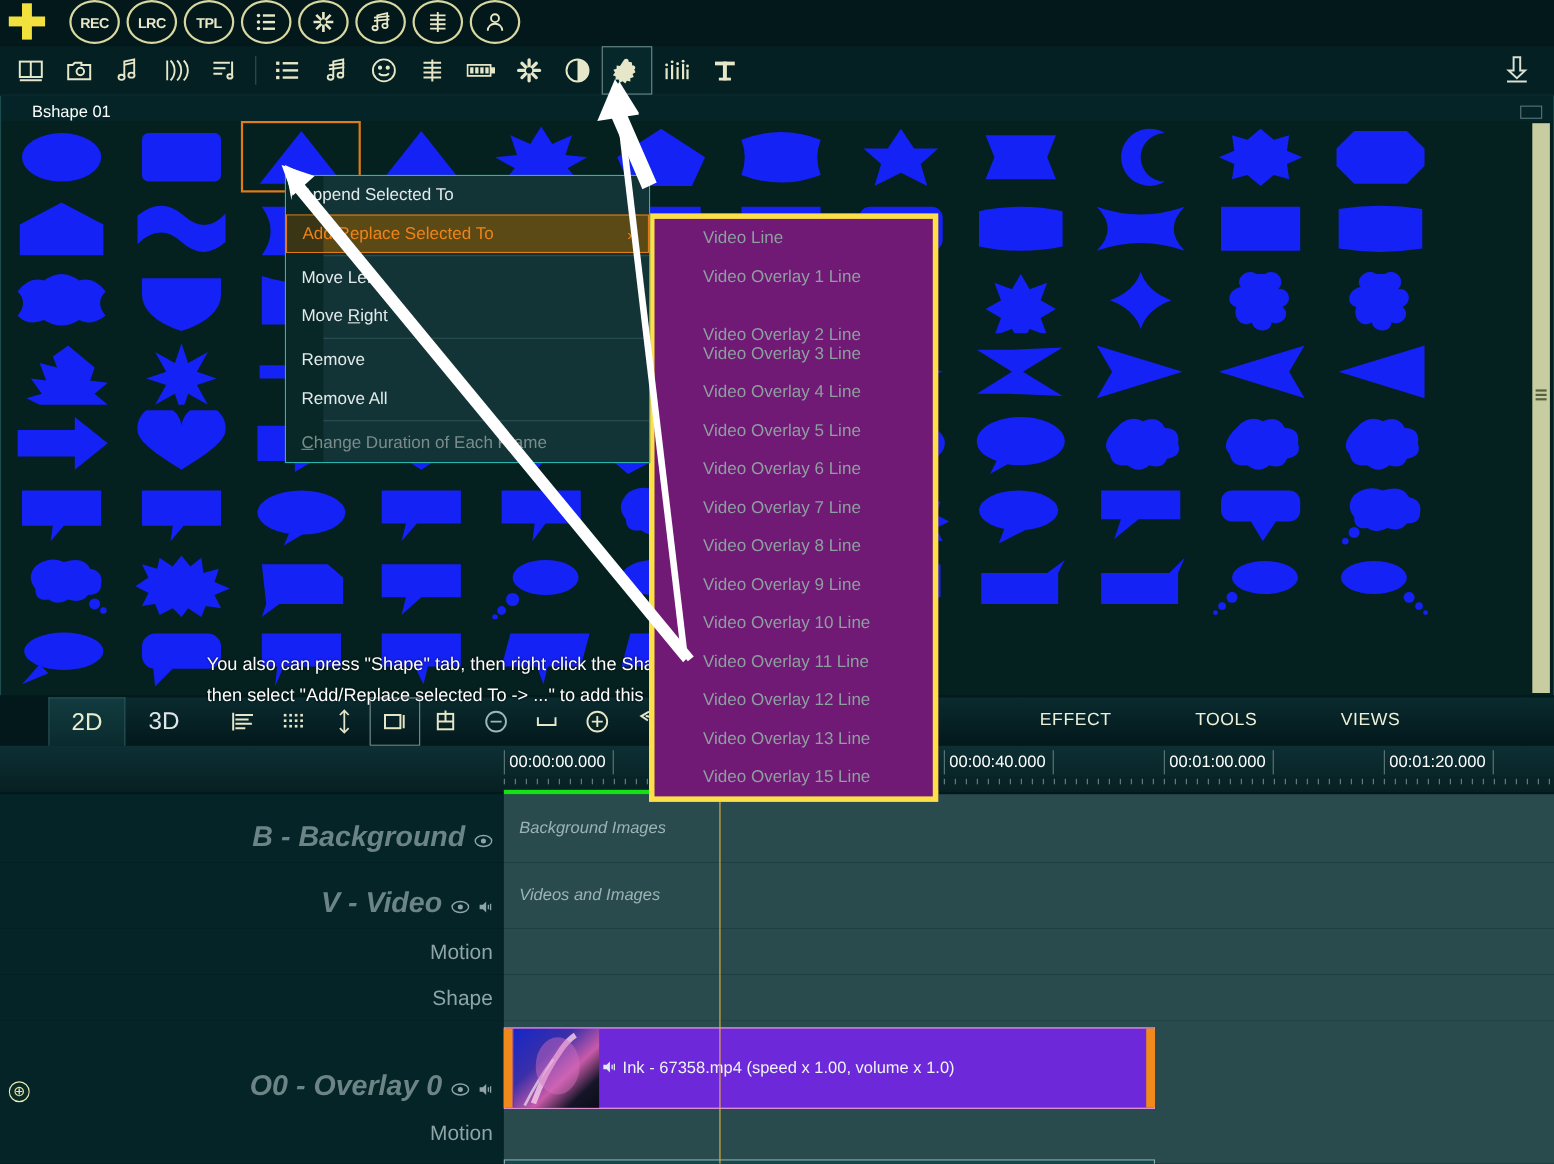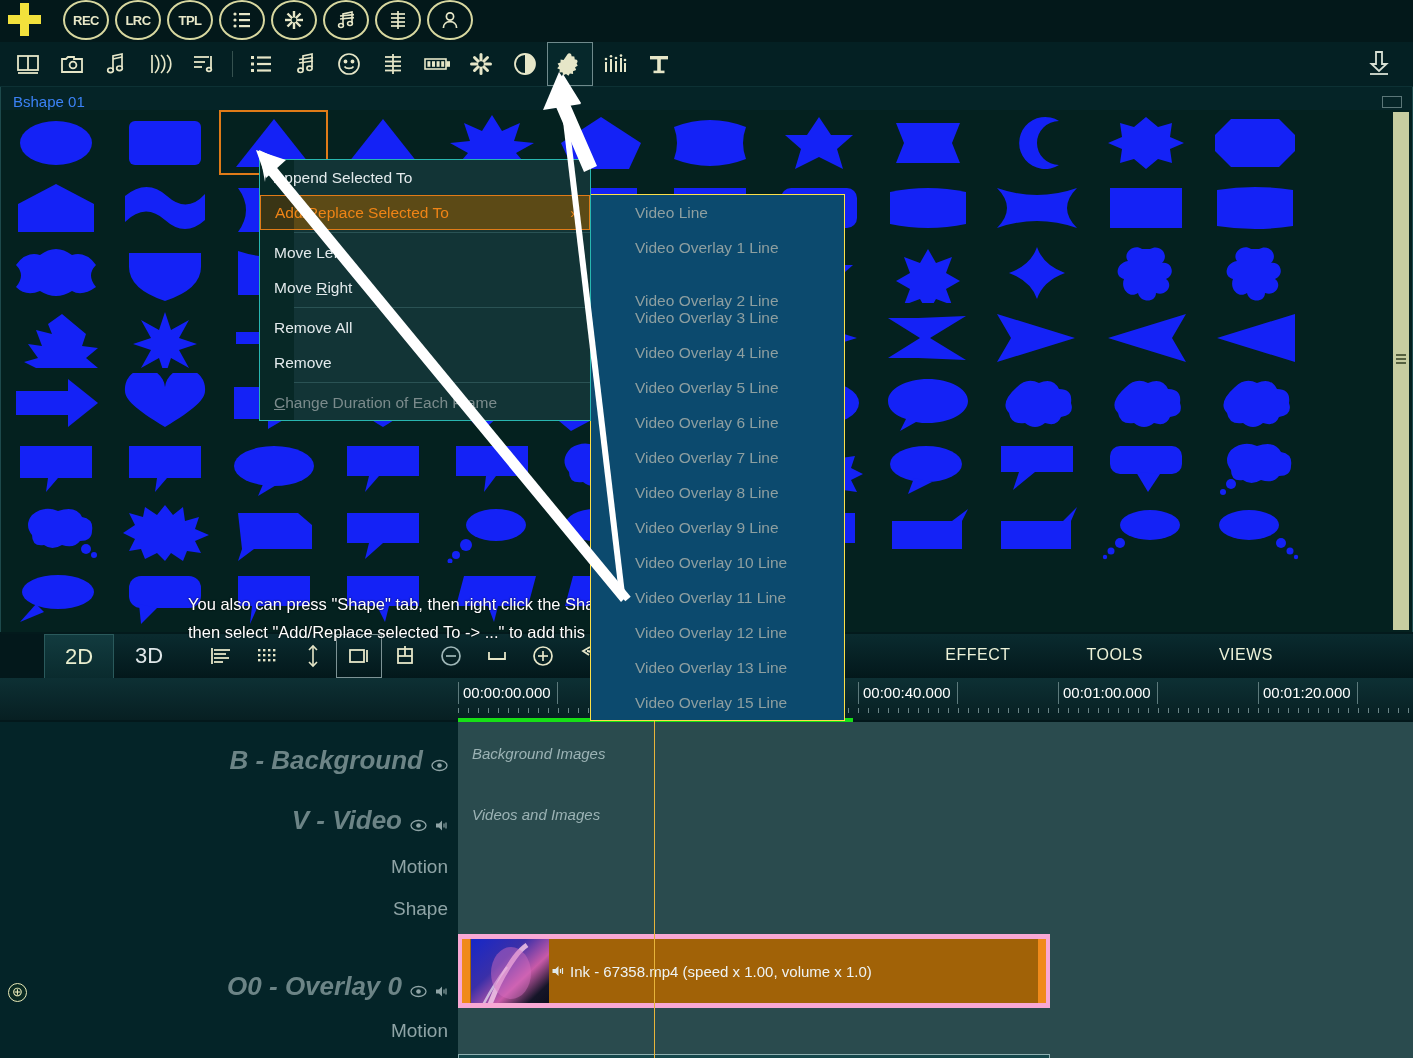--- a/index.html
+++ b/index.html
@@ -25,21 +25,21 @@
        position:relative;border-bottom:1px solid #0d3134;}
   .ic{width:44px;height:40px;display:flex;align-items:center;justify-content:center;
       color:#e6e6c8;flex:0 0 auto;}
   .ic svg{display:block}
   .vdiv{width:1px;height:26px;background:#35514f;margin:0 6px;flex:0 0 auto;}
   .ic.sel{border:1px solid #6f8a8c;background:#06282b;height:42px;}
   .dl{position:absolute;right:22px;top:8px;color:#d8e0d4;}
 
   
   .ptitle{height:28px;background:#052427;border:1px solid #1d4a4c;border-top:none;
-          display:flex;align-items:center;padding-left:12px;font-size:15px;color:#3b82f6;
+          display:flex;align-items:center;padding-left:28px;font-size:15px;color:#ffffff;
           position:relative;}
   .ptitle .minbox{position:absolute;right:10px;top:9px;width:18px;height:10px;border:1px solid #5b7678;}
 
   
   .shapewrap{position:absolute;left:0;top:110px;right:0;height:522px;background:#04211f;
              border-left:1px solid #1d4a4c;border-right:1px solid #1d4a4c;overflow:hidden;}
   .grid{position:absolute;left:0;top:0;width:1390px;display:flex;flex-wrap:wrap;}
   .cell{width:109px;height:65px;display:flex;align-items:center;justify-content:center;
         box-sizing:border-box;}
   .cell svg{display:block}
@@ -61,22 +61,22 @@
   .cmenu .mi .arw{position:absolute;right:14px;color:#cfd8da;font-size:14px;}
   .cmenu .mi.hl{background:#5c4a16;border:1px solid #e07b18;color:#ef8416;box-sizing:border-box;}
   .cmenu .mi.hl .arw{color:#ef8416}
   .cmenu .mi.dis{color:#7b8b8c}
   .cmenu .sep{height:1px;background:#2a5254;margin:2px 0;}
   .cmenu .gutter{position:absolute;left:0;top:0;bottom:0;width:34px;background:#072826;}
   .cmenu .mi.hl .gut{position:absolute;left:0;top:0;bottom:0;width:33px;background:#3a3515;}
   .u{text-decoration:underline}
 
   
-  .submenu{position:absolute;left:590px;top:194px;width:253px;background:#0c4a6e;
-           border:1px solid #fde047;z-index:49;font-size:15.5px;}
+  .submenu{position:absolute;left:590px;top:194px;width:253px;background:#701a75;
+           border:5px solid #fde047;z-index:49;font-size:15.5px;}
   .submenu .si{height:35px;display:flex;align-items:center;padding-left:44px;color:#8e9fa0;
                position:relative;box-sizing:border-box;}
   .submenu .si.hl{background:#5c4a16;border:1px solid #e07b18;color:#ef8416;}
   .submenu .si.hl .gut{position:absolute;left:0;top:0;bottom:0;width:42px;background:#3a3515;}
 
   
   .arrows{position:absolute;inset:0;pointer-events:none;z-index:60;}
 
   
   .tl{position:absolute;left:0;top:634px;right:0;bottom:0;background:#03181b;}
@@ -103,21 +103,21 @@
             align-items:flex-end;justify-content:flex-end;padding-right:10px;position:relative;}
   .trk .lbl .nm{font-style:italic;font-weight:bold;color:#6c8486;}
   .trk .lbl .sub{font-style:normal;font-weight:normal;color:#8fa4a6;}
   .trk .body{flex:1;background:#2a4b4e;position:relative;}
   .eye{display:inline-block;margin-left:8px;color:#8fa4a6}
   .addbtn{position:absolute;left:8px;bottom:8px;width:17px;height:17px;border:1px solid #e8e9b8;
           border-radius:50%;color:#e8e9b8;font-size:13px;line-height:15px;text-align:center;
           background:#0a2a22;}
   .ph{position:absolute;top:0;bottom:0;width:1px;background:#e8b43a;left:654px;z-index:30;}
   .clip{position:absolute;box-sizing:border-box;}
-  .clip.vid{background:#a16207;border:5px solid #f9a8d4;}
+  .clip.vid{background:#6d28d9;border:1px solid #f9a8d4;}
   .clip .thumb{position:absolute;left:0;top:0;bottom:0;width:78px;overflow:hidden;}
   .clip .hndl{position:absolute;top:0;bottom:0;width:8px;background:#f08a1a;}
   .clip .txt{position:absolute;left:88px;top:50%;transform:translateY(-50%);font-size:15px;color:#eef3f4;white-space:nowrap;}
   .shapeclip{position:absolute;box-sizing:border-box;background:#15474b;border:1px solid #8fb0b2;
              display:flex;align-items:center;padding-left:6px;font-size:13.5px;color:#e6eef0;}
   .ghost{position:absolute;left:14px;top:50%;transform:translateY(-50%);font-style:italic;
          font-size:15px;color:#9cb3b5;}
 </style>
 </head>
 <body>
@@ -920,24 +920,24 @@
       </div>
       <div class="sep"></div>
       <div class="mi">
         <span style="position: relative; z-index: 2;">Move Left</span>
       </div>
       <div class="mi">
         <span style="position: relative; z-index: 2;">Move <span class="u">R</span>ight</span>
       </div>
       <div class="sep"></div>
       <div class="mi">
+        <span style="position: relative; z-index: 2;">Remove</span>
+      </div>
+      <div class="mi">
         <span style="position: relative; z-index: 2;">Remove All</span>
-      </div>
-      <div class="mi">
-        <span style="position: relative; z-index: 2;">Remove</span>
       </div>
       <div class="sep"></div>
       <div class="mi dis">
         <span style="position: relative; z-index: 2;"><span class="u">C</span>hange Duration of Each Frame</span>
       </div>
     </div>
 
   <svg class="arrows" width="1413" height="1058">
 
     <polygon points="563,74 545,108 556,107 584,172 597,166 570,104 581,103" fill="#ffffff"></polygon>

